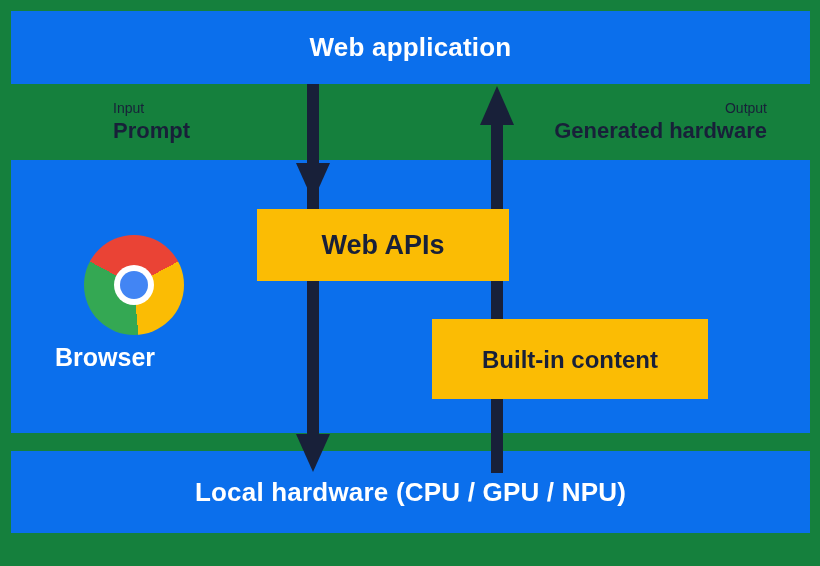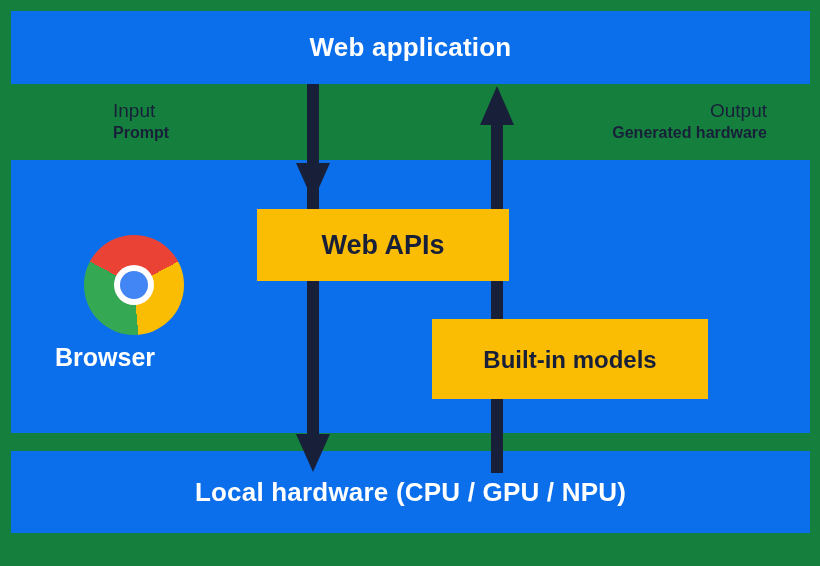--- a/index.html
+++ b/index.html
@@ -44,22 +44,22 @@
   }
   .io-right {
     position: absolute;
     right: 53px;
     top: 100px;
     z-index: 2;
     color: var(--ink, #182039);
     text-align: right;
     line-height: 1.15;
   }
-  .io-caption { font-size: 19px; font-weight: 400; }
-  .io-value   { font-size: 16px; font-weight: 700; margin-top: 2px; }
+  .io-caption { font-size: 14px; font-weight: 400; }
+  .io-value   { font-size: 22px; font-weight: 700; margin-top: 2px; }
   
   .v-line {
     position: absolute;
     width: 12px;
     background: var(--ink, #182039);
     z-index: 2;
   }
   .line-down { left: 307px; top: 84px;  height: 353px; }
   .line-up   { left: 491px; top: 125px; height: 348px; }
   .head {
@@ -154,21 +154,21 @@
   <div class="head head-down head-down-1"></div>
   <div class="head head-down head-down-2"></div>
   <div class="v-line line-up"></div>
   <div class="head head-up head-up-1"></div>
 
   <div class="ybox box-webapis">
     <span>Web APIs</span>
   </div>
   <div class="ybox box-builtin">
     <span>
-      <span>Built-in models</span><br>
+      <span>Built-in content</span><br>
     </span>
   </div>
 
   <div class="chrome-logo">
     <div class="chrome-ring"></div>
     <div class="chrome-core"></div>
   </div>
   <div class="browser-label">Browser</div>
 
 </div>

